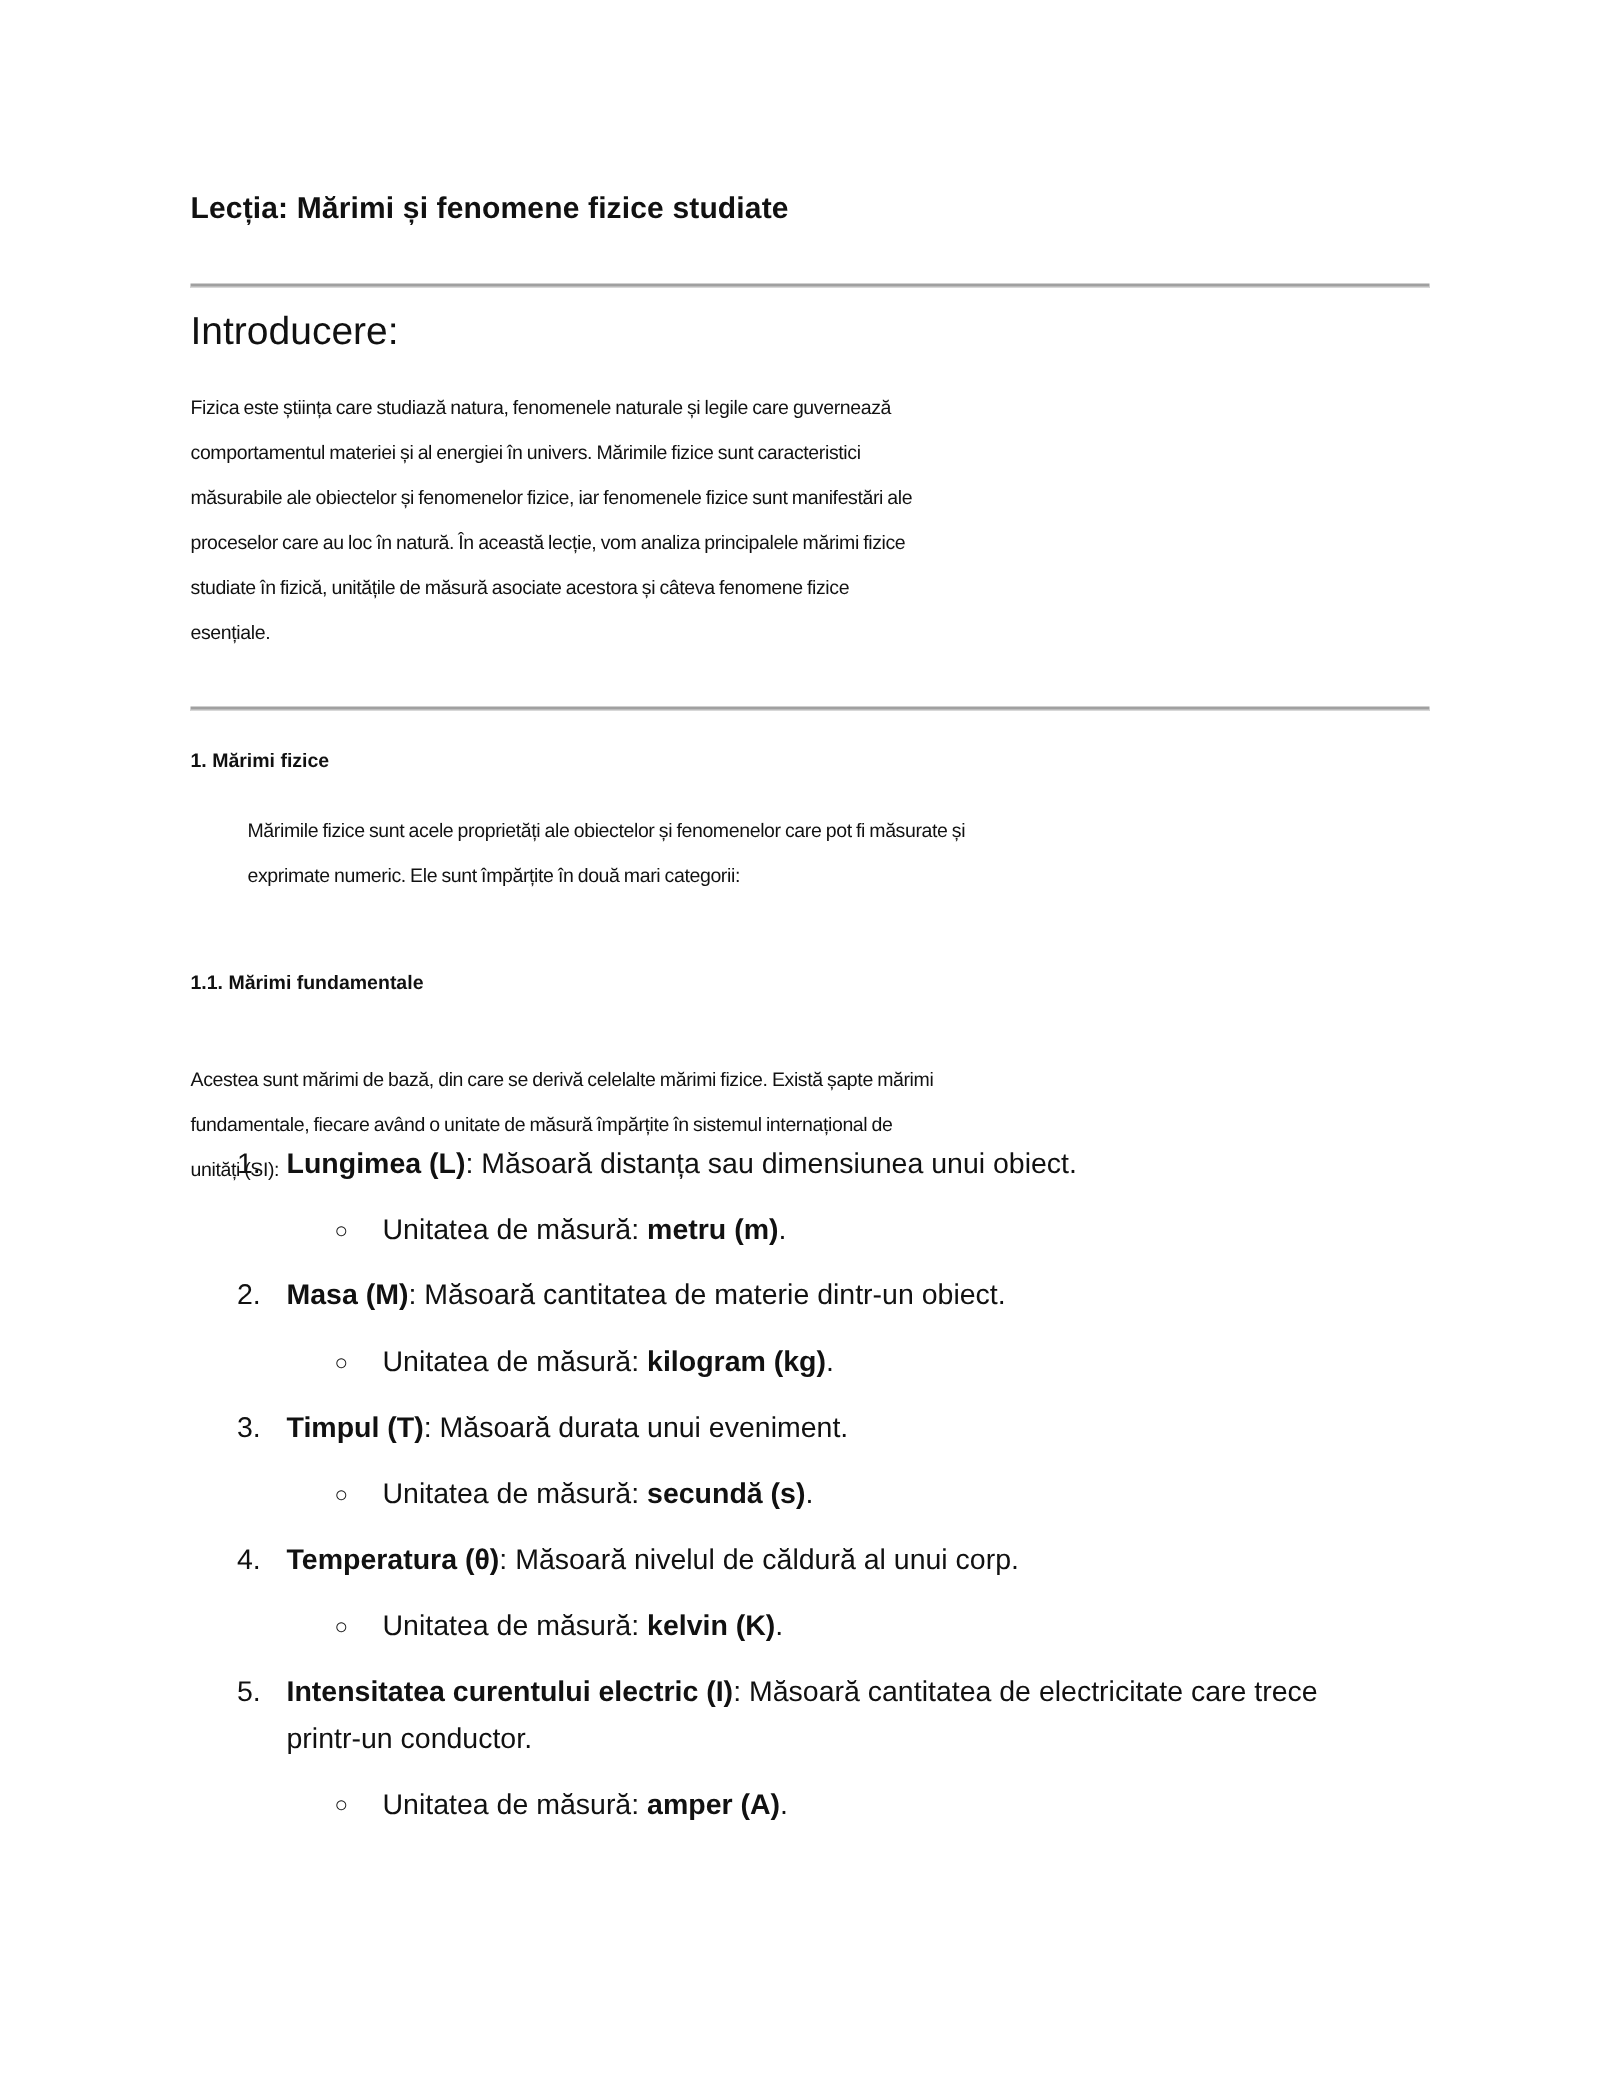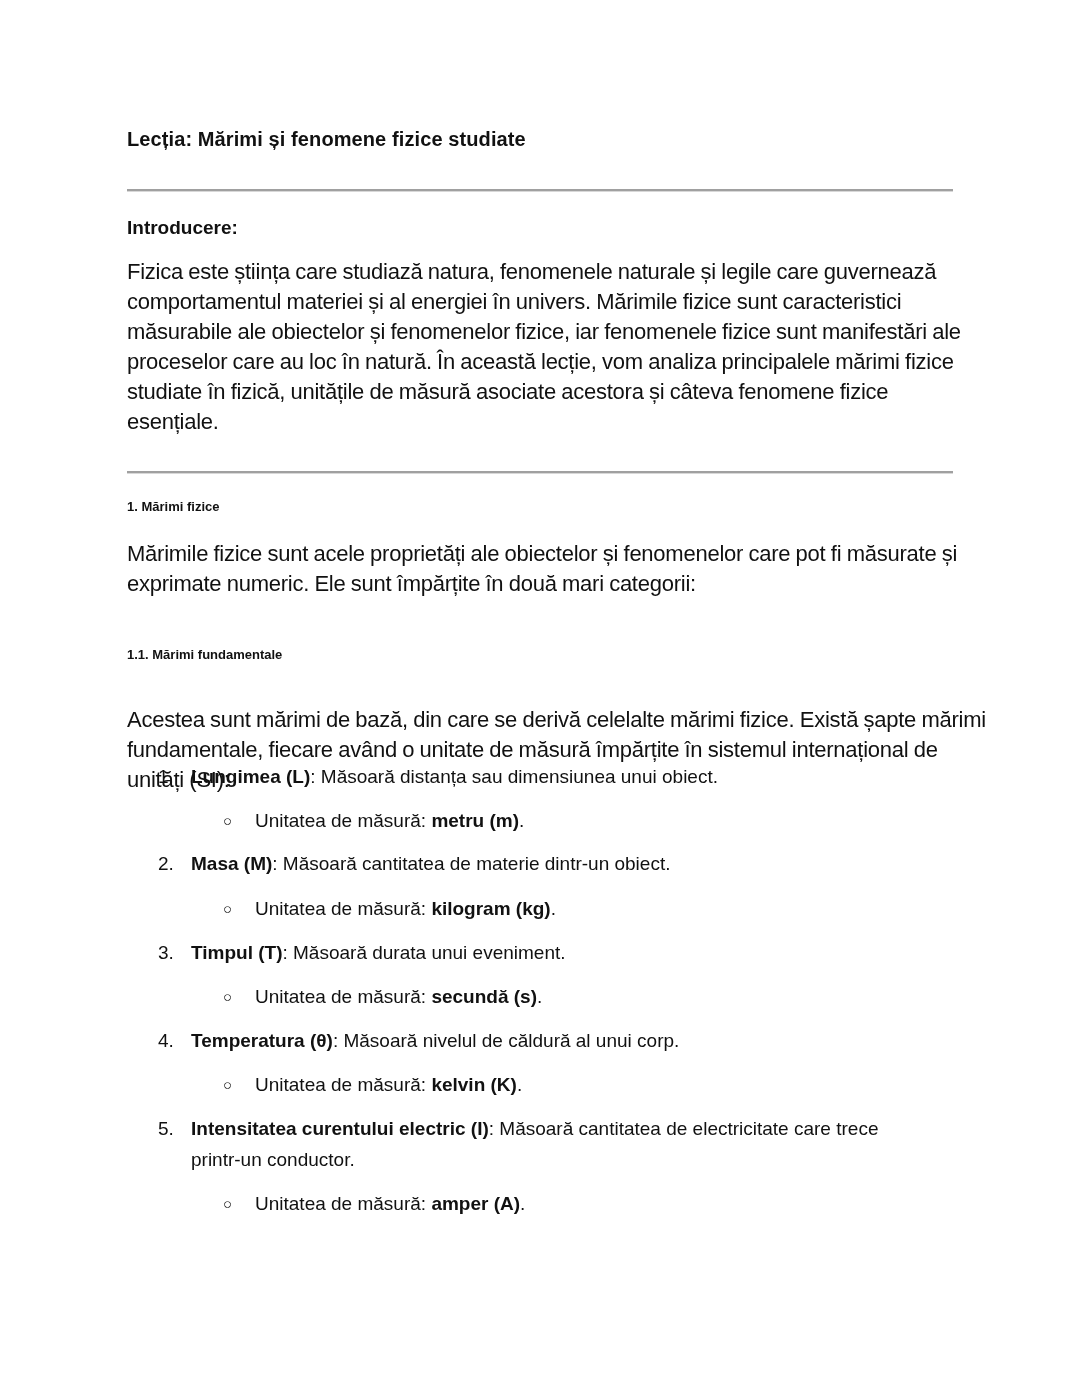--- a/index.html
+++ b/index.html
@@ -33,30 +33,30 @@
     .rule {
       position: absolute;
       left: 0;
       width: 826px;
       height: 2px;
       background: #a0a0a0;
       border-bottom: 1px solid #d8d8d8;
     }
     .h-intro {
       position: absolute;
-      top: 217px;
-      left: 0;
-      font-size: 19px;
-      font-weight: bold;
+      top: 205px;
+      left: 0;
+      font-size: 26px;
+      font-weight: normal;
     }
     .para {
       position: absolute;
       left: 0;
       width: 830px;
-      font-size: 22px;
+      font-size: 13px;
       line-height: 30px;
       letter-spacing: -0.25px;
       word-spacing: -0.5px;
     }
     .para .line {
       display: block;
       white-space: nowrap;
     }
     .h-section {
       position: absolute;
@@ -124,21 +124,21 @@
     <span class="line">măsurabile ale obiectelor și fenomenelor fizice, iar fenomenele fizice sunt manifestări ale</span>
     <span class="line">proceselor care au loc în natură. În această lecție, vom analiza principalele mărimi fizice</span>
     <span class="line">studiate în fizică, unitățile de măsură asociate acestora și câteva fenomene fizice</span>
     <span class="line">esențiale.</span>
   </div>
 
   <div class="rule" style="top:471px;"></div>
 
   <div class="h-section" style="top:499px;">1. Mărimi fizice</div>
 
-  <div class="para" style="top:539px;">
+  <div class="para" style="top:539px;margin-left:38px;">
     <span class="line">Mărimile fizice sunt acele proprietăți ale obiectelor și fenomenelor care pot fi măsurate și</span>
     <span class="line">exprimate numeric. Ele sunt împărțite în două mari categorii:</span>
   </div>
 
   <div class="h-section" style="top:647px;">1.1. Mărimi fundamentale</div>
 
   <div class="para" style="top:657px;margin-top:48px;">
     <span class="line">Acestea sunt mărimi de bază, din care se derivă celelalte mărimi fizice. Există șapte mărimi</span>
     <span class="line">fundamentale, fiecare având o unitate de măsură împărțite în sistemul internațional de</span>
     <span class="line">unități (SI):</span>

